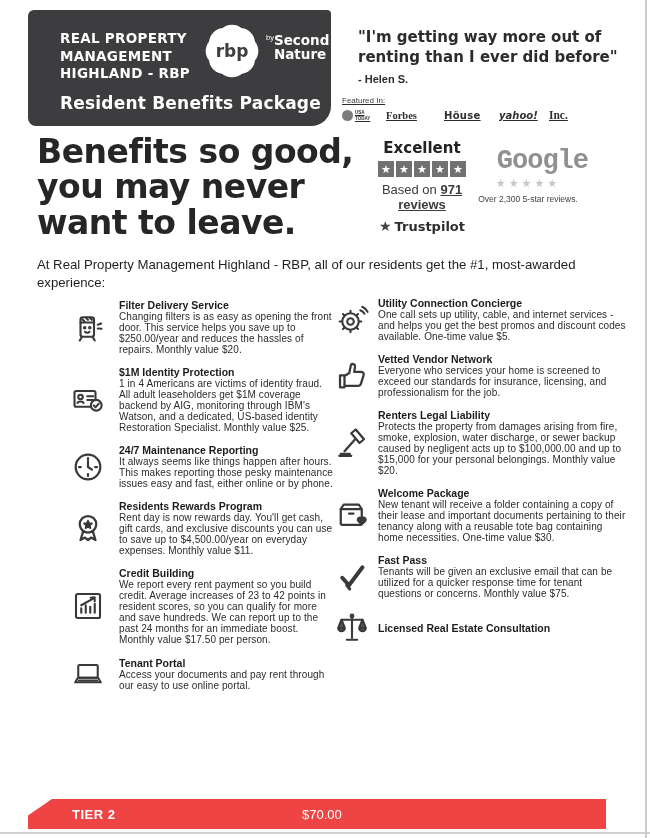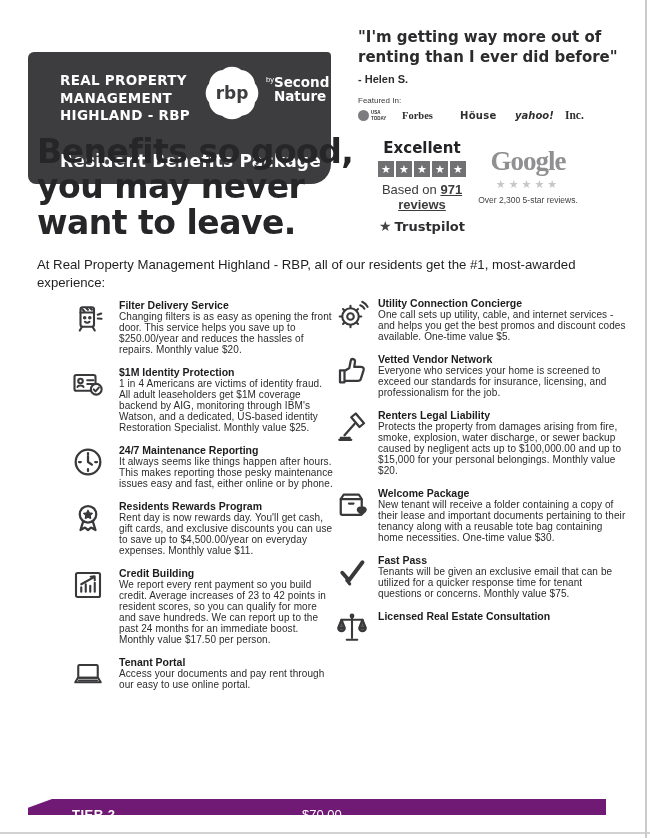--- a/index.html
+++ b/index.html
@@ -7,25 +7,24 @@
   body {
     position:relative;
     font-family:"Liberation Sans", sans-serif;
     background:#ffffff;
     color:#2a2a2c;
     overflow:hidden;
   }
 
   
   .header-block {
-    position:absolute; left:28px; top:10px; width:303px; height:132px;
+    position:absolute; left:28px; top:10px; width:303px; height:116px;
     background:#3d3d3f;
     border-radius:6px 4px 20px 8px;
     color:#fdfdfd;
-    margin-top:42px;
   }
   .company-name {
     position:absolute; left:32px; top:20px;
     font-family:"DejaVu Sans", sans-serif;
     font-weight:bold; font-size:13.5px; line-height:1.3;
     letter-spacing:0.3px; white-space:pre-line;
   }
   .rbp-logo { position:absolute; left:177px; top:14px; width:54px; height:54px; }
   .rbp-logo .petal {
     position:absolute; inset:4px; background:#ffffff; border-radius:15px;
@@ -47,21 +46,21 @@
     font-weight:bold; font-size:17px; letter-spacing:0.2px;
   }
 
   
   .testimonial { position:absolute; left:358px; top:27px; width:270px; }
   .quote {
     font-family:"DejaVu Sans", sans-serif;
     font-weight:bold; font-size:15px; line-height:1.35; color:#2c2c2e;
   }
   .attribution { margin-top:5px; font-weight:bold; font-size:11px; color:#2c2c2e; }
-  .featured { position:absolute; left:358px; top:96px; width:270px; }
+  .featured { position:absolute; left:342px; top:96px; width:270px;text-decoration:underline; }
   .featured-label { font-size:8px; color:#3a3a3c; margin-bottom:4px; }
   .logo-row { display:flex; align-items:flex-end; gap:0; }
   .brand { color:#2f2f31; }
   .brand-usatoday { display:flex; align-items:center; gap:2px; width:44px; }
   .usat-circle { width:11px; height:11px; border-radius:50%; background:#7c7c7e; }
   .usat-text { font-size:4.5px; font-weight:bold; line-height:1.15; width:20px; }
   .brand-forbes { font-family:"Liberation Serif", serif; font-weight:bold; font-size:10.5px; width:58px; }
   .brand-house  { font-family:"DejaVu Sans", sans-serif; font-weight:bold; font-size:10px; letter-spacing:0.3px; width:55px; }
   .brand-yahoo  { font-family:"DejaVu Sans", sans-serif; font-weight:bold; font-style:italic; font-size:10px; width:50px; }
   .brand-inc    { font-family:"Liberation Serif", serif; font-weight:bold; font-size:11.5px; }
@@ -74,53 +73,53 @@
     width:16px; height:16px; background:#717173; color:#ffffff;
     font-size:11px; line-height:16px; text-align:center;
   }
   .tp-basedon { margin-top:5px; font-size:13px; color:#3c3c3e; }
   .tp-basedon .lnk { font-weight:bold; text-decoration:underline; }
   .tp-brand { margin-top:6px; font-family:"DejaVu Sans", sans-serif; font-weight:bold; font-size:13px; color:#2e2e30; }
   .tp-brand .tp-star-glyph { font-size:14px; margin-right:3px; color:#454547; }
 
   .google-box { position:absolute; left:468px; top:146px; width:120px; text-align:center; }
   .g-logo {
-    font-family:Liberation Serif, serif; font-weight:bold; font-size:27px;
-    letter-spacing:-1px; color:#909092;
+    font-family:Liberation Mono, monospace; font-weight:bold; font-size:27px;
+    letter-spacing:-1px; color:#909092;text-align:right;
   }
   .g-stars { font-size:11px; letter-spacing:3px; color:#c7c7c9; margin-top:1px; }
   .g-caption { margin-top:4px; font-size:8.5px; color:#434345; }
 
   
   .headline {
     position:absolute; left:37px; top:134px; width:330px;
     font-family:"DejaVu Sans", sans-serif;
     font-weight:bold; font-size:33px; line-height:1.07;
     letter-spacing:-0.5px; color:#262628; white-space:pre-line;
   }
   .intro {
     position:absolute; left:37px; top:256px; width:580px;
     font-size:13.2px; line-height:1.38; color:#1f1f21;
   }
 
   
   .col-left  { position:absolute; left:38px;  top:299px; width:296px; }
   .col-right { position:absolute; left:334px; top:297px; width:292px; }
-  .benefit { display:flex; align-items:flex-start; margin-bottom:11px; }
+  .benefit { display:flex; align-items:center; margin-bottom:11px; }
   .col-left .benefit { padding-left:32px; }
   .b-icon { flex:0 0 36px; height:36px; margin-right:13px; color:#39393b; }
   .col-right .b-icon { margin-right:8px; }
   .b-icon svg { width:36px; height:36px; display:block; }
   .b-title { font-size:10.5px; font-weight:bold; line-height:1.15; color:#1c1c1e; }
   .b-desc  { font-size:10px; line-height:1.1; letter-spacing:0.1px; color:#2b2b2d; }
 
   
   .footer-bar {
-    position:absolute; left:28px; top:799px; width:578px; height:16px;
-    background:#701a75;
+    position:absolute; left:28px; top:799px; width:578px; height:30px;
+    background:#ef4444;
     clip-path:polygon(24px 0%, 100% 0%, 100% 100%, 0% 100%, 0% 55%);
     color:#ffffff;
   }
   .footer-tier  { position:absolute; left:44px;  top:8px; font-weight:bold; font-size:13px; letter-spacing:0.5px; }
   .footer-price { position:absolute; left:274px; top:8px; font-size:13px; }
   .footer-hairline { position:absolute; left:0; top:832px; width:100%; height:2px; background:#d2d2d4; }
   .scan-edge { position:absolute; right:3px; top:0; width:2px; height:100%; background:#cbcbcd; }
 </style>
 </head>
 <body>

